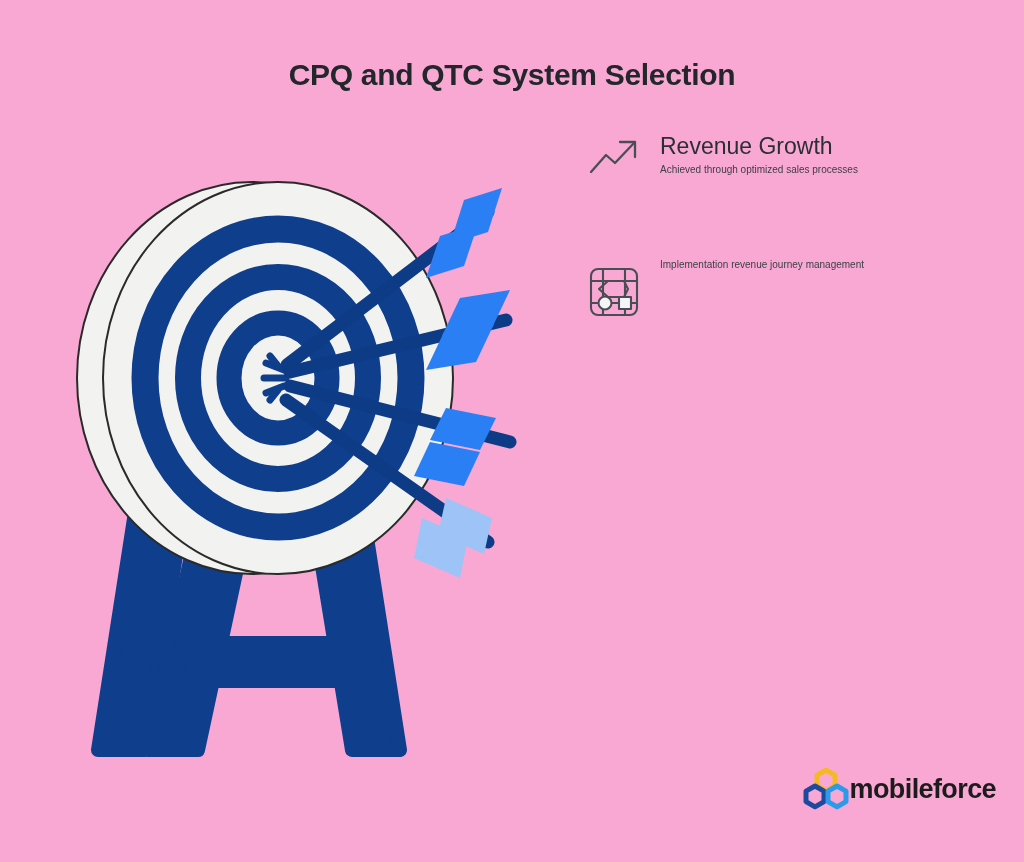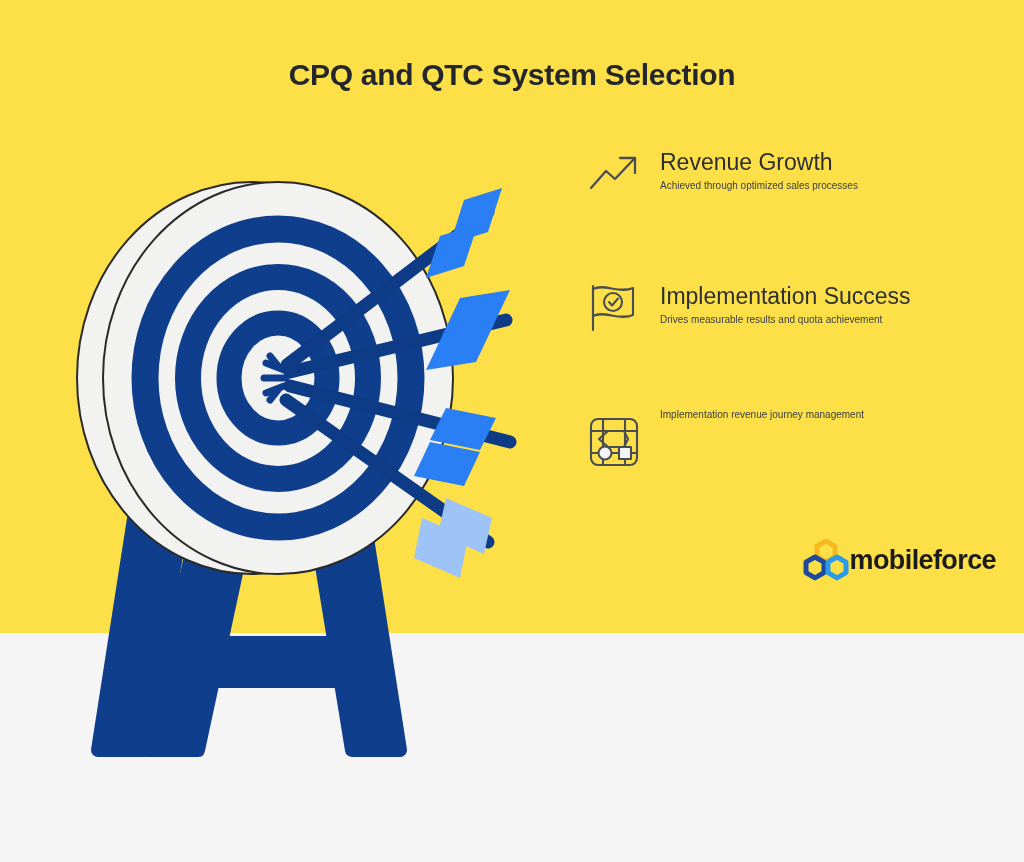--- a/index.html
+++ b/index.html
@@ -10,22 +10,22 @@
     width: 1024px;
     height: 862px;
     background: #f5f5f5;
     font-family: "Liberation Sans", sans-serif;
     overflow: hidden;
     position: relative;
   }
   #infographic {
     position: relative;
     width: 1024px;
-    height: 633px;
-    background: #fde047;
+    height: 862px;
+    background: #f9a8d4;
   }
   
   .title {
     position: absolute;
     top: 58px;
     left: 0;
     width: 1024px;
     text-align: center;
     font-size: 30px;
     font-weight: bold;
@@ -38,21 +38,21 @@
     position: absolute;
     left: 40px;
     top: 150px;
     width: 540px;
     height: 640px;
   }
   
   .features {
     position: absolute;
     left: 586px;
-    top: 140px;
+    top: 124px;
     width: 400px;
   }
   .feature {
     position: relative;
     margin-bottom: 22px;
     min-height: 112px;
   }
   .feature:last-child {
     margin-bottom: 0;
     min-height: 90px;
@@ -174,32 +174,20 @@
       <svg class="feature-icon" viewBox="0 0 56 56">
         <g fill="none" stroke="#4a4e54" stroke-width="2.3" stroke-linecap="round" stroke-linejoin="round">
           <path d="M 5 42 L 20 25 L 29 33 L 48 13"></path>
           <path d="M 34 12 L 49 12 L 49 27"></path>
         </g>
       </svg>
       <div class="feature-title">Revenue Growth</div>
       <div class="feature-desc">Achieved through optimized sales processes</div>
     </div>
 
-    <div class="feature">
-      <svg class="feature-icon" viewBox="0 0 56 56">
-        <g fill="none" stroke="#4a4e54" stroke-width="2.1" stroke-linecap="round" stroke-linejoin="round">
-          <path d="M 7 6 L 7 50"></path>
-          <path d="M 7 9 C 18 3, 33 14, 47 8 L 47 35 C 33 41, 18 30, 7 36 Z"></path>
-          <circle cx="27" cy="22" r="9"></circle>
-          <path d="M 23 22 L 26 25.5 L 32 18.5"></path>
-        </g>
-      </svg>
-      <div class="feature-title">Implementation Success</div>
-      <div class="feature-desc">Drives measurable results and quota achievement</div>
-    </div>
 
     <div class="feature">
       <svg class="feature-icon" viewBox="0 0 56 56">
         <g fill="none" stroke="#4a4e54" stroke-width="2.1" stroke-linecap="round" stroke-linejoin="round">
           <rect x="5" y="5" width="46" height="46" rx="7"></rect>
           <path d="M 5 17 L 51 17"></path>
           <path d="M 5 39 L 51 39"></path>
           <path d="M 17 5 L 17 51"></path>
           <path d="M 39 5 L 39 51"></path>
           <path d="M 22 17 L 38 17 L 42 25 L 38 33 L 22 33 L 13 25 Z"></path>

